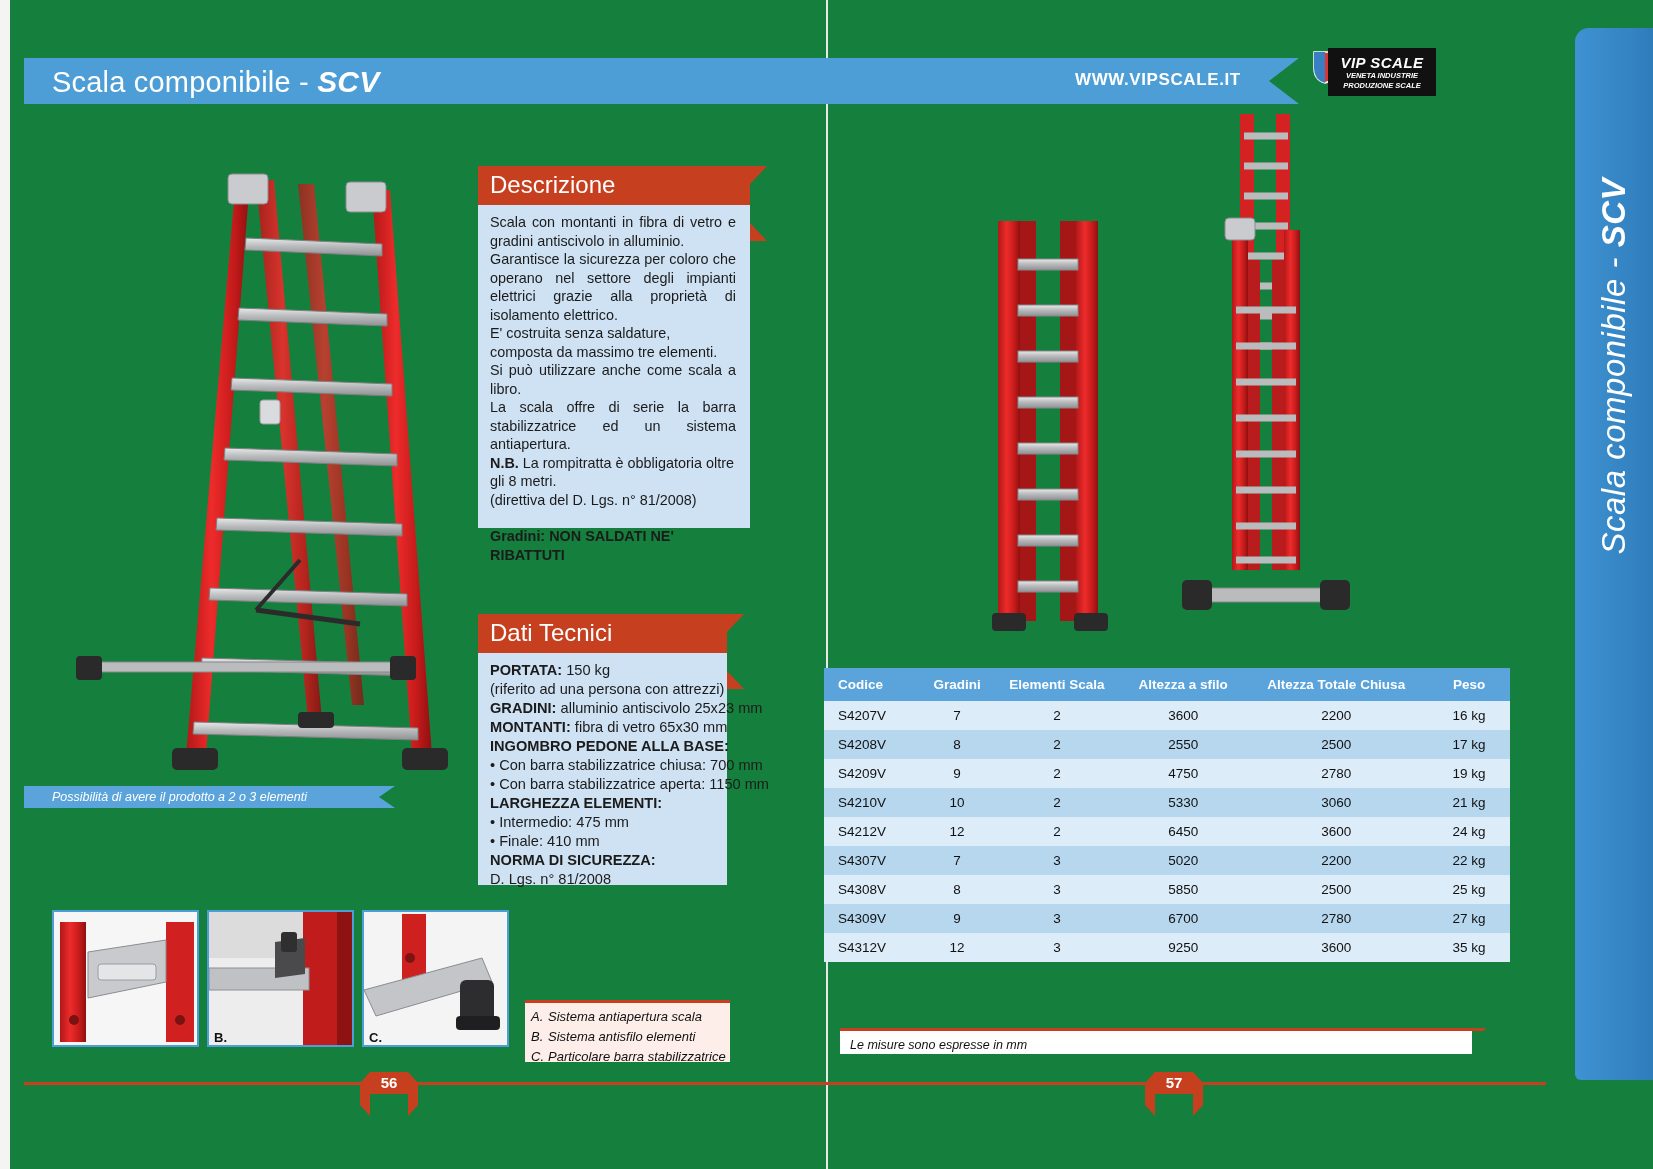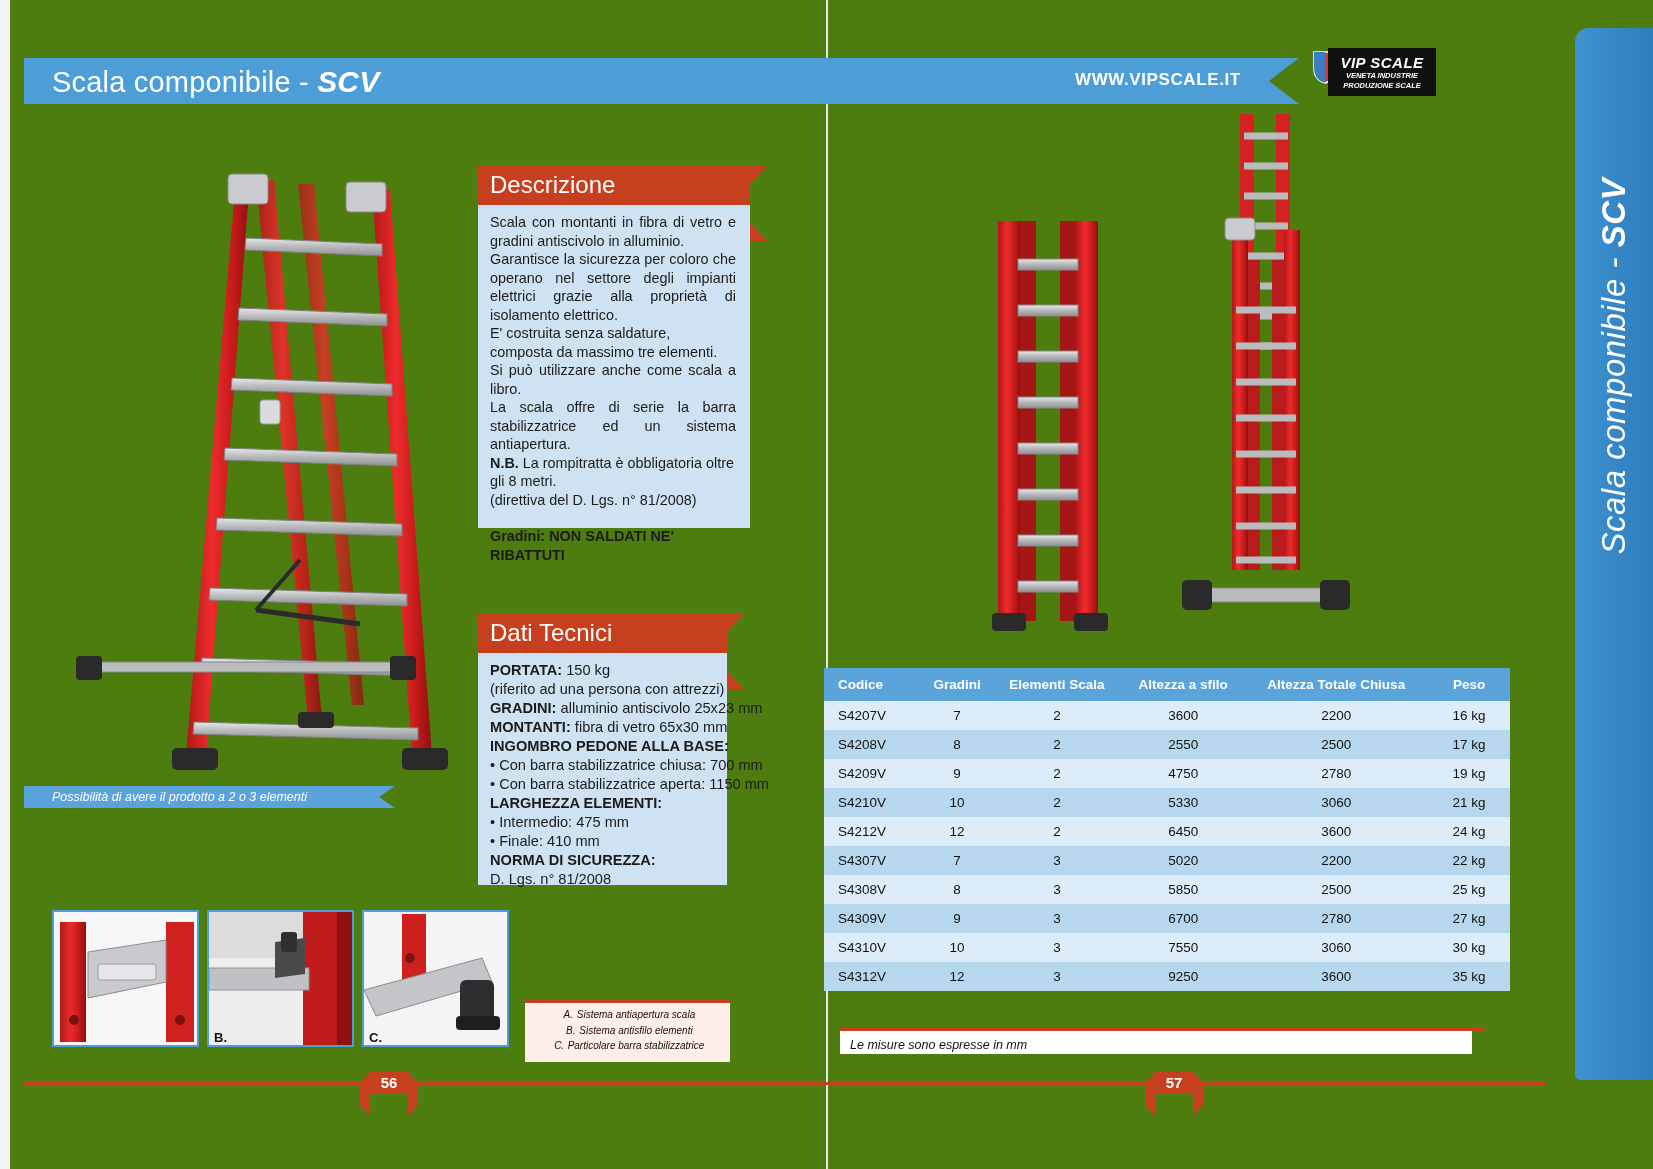--- a/index.html
+++ b/index.html
@@ -2,21 +2,21 @@
 <html><head>
 <meta charset="utf-8">
 <style>
   * { box-sizing: border-box; margin: 0; padding: 0; }
   html, body {
     width: 1653px; height: 1169px;
     font-family: "Liberation Sans", sans-serif;
     background: #ffffff;
     overflow: hidden;
   }
-  .page { position: relative; width: 1653px; height: 1169px; background: #4d7c0f; }
+  .page { position: relative; width: 1653px; height: 1169px; background: #15803d; }
 
   
   .spine { position: absolute; left: 826px; top: 0; width: 2px; height: 1169px; background: #e8e8e8; }
 
   
   .header-bar {
     position: absolute; left: 24px; top: 58px; width: 1245px; height: 46px;
     background: #4d9ed6;
   }
   .header-bar:after {
@@ -110,21 +110,21 @@
   #thumb-a { left: 52px; }
   #thumb-b { left: 207px; }
   #thumb-c { left: 362px; }
 
   
   .legend {
     position: absolute; left: 525px; top: 1000px; width: 205px; height: 62px;
     background: #fdeee9; border-top: 3px solid #c6401f;
     padding: 4px 6px 0 6px;
   }
-  .legend-row { font-size: 10px; font-style: italic; color: #111; line-height: 1.55; white-space: nowrap; text-align: center; }
+  .legend-row { font-size: 13px; font-style: italic; color: #111; line-height: 1.55; white-space: nowrap; }
   .legend-row .k { display: inline-block; width: 17px; }
 
   
   .tbl { position: absolute; left: 824px; top: 668px; width: 686px; border-collapse: collapse; }
   .tbl th {
     background: #5aa3db; color: #fff; font-size: 13.5px; font-weight: bold;
     padding: 9px 4px; text-align: center;
   }
   .tbl th:first-child { text-align: left; padding-left: 14px; }
   .tbl td {
@@ -452,28 +452,20 @@
         </tr>
         <tr>
           <td>S4309V</td>
           <td>9</td>
           <td>3</td>
           <td>6700</td>
           <td>2780</td>
           <td>27 kg</td>
         </tr>
         <tr>
-          <td>S4310V</td>
-          <td>10</td>
-          <td>3</td>
-          <td>7550</td>
-          <td>3060</td>
-          <td>30 kg</td>
-        </tr>
-        <tr>
           <td>S4312V</td>
           <td>12</td>
           <td>3</td>
           <td>9250</td>
           <td>3600</td>
           <td>35 kg</td>
         </tr>
       </tbody>
   </table>
 

